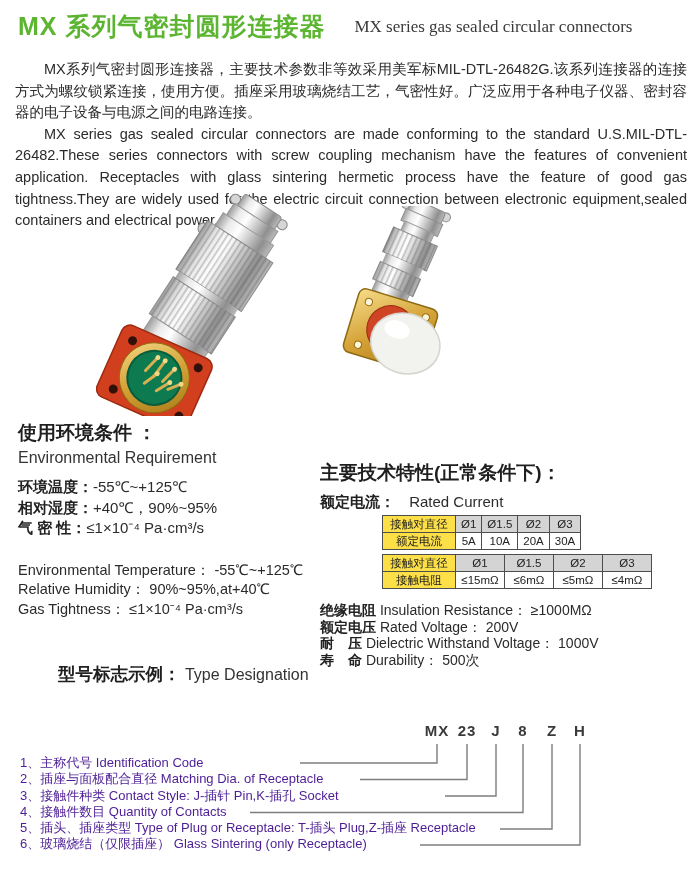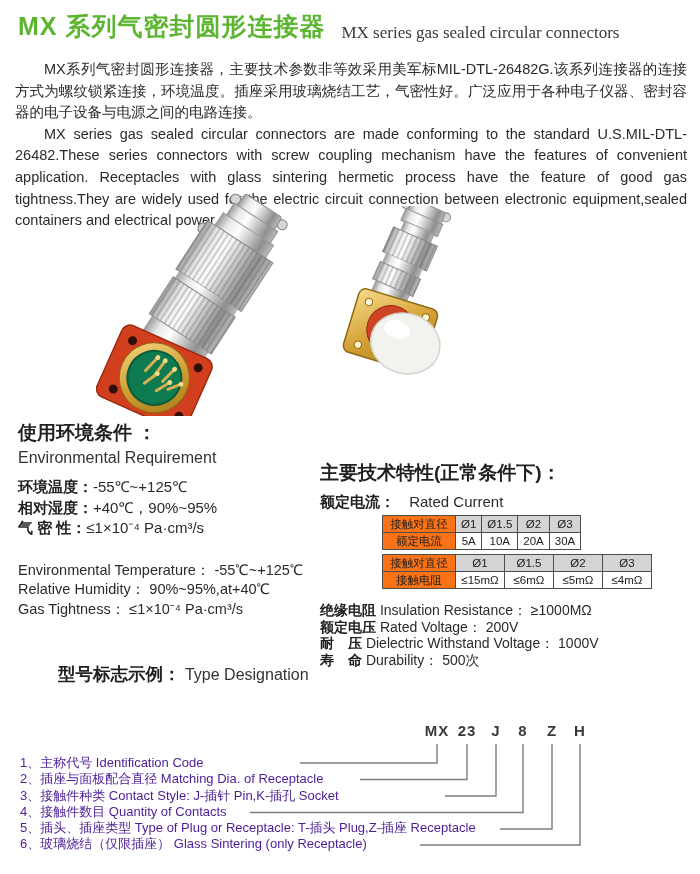--- a/index.html
+++ b/index.html
@@ -1,21 +1,21 @@
 <!DOCTYPE html>
 <html><head>
 <meta charset="utf-8">
 <style>
   html,body{margin:0;padding:0;}
   body{
     width:700px;height:874px;background:#ffffff;position:relative;
     font-family:"Liberation Sans", sans-serif;color:#2b2b2b;overflow:hidden;
   }
   
-  .title-row{position:absolute;top:10px;left:18px;right:8px;display:flex;align-items:flex-end;}
+  .title-row{position:absolute;top:10px;left:18px;right:8px;display:flex;align-items:center;gap:13px;}
   .title-zh{font-size:25px;font-weight:bold;color:#5cb531;letter-spacing:1px;white-space:nowrap;}
   .title-en{font-size:17px;color:#3a3a3a;margin-left:16px;white-space:nowrap;font-family:Liberation Serif, serif;}
   
   .intro{position:absolute;top:59px;left:15px;width:672px;}
   .intro p{margin:0;font-size:14.5px;line-height:21.6px;text-align:justify;text-indent:2em;color:#2b2b2b;}
   
   .photos{position:absolute;top:192px;left:0;width:700px;height:228px;}
   .photo{position:absolute;}
   
   .cols{position:absolute;top:420px;left:18px;width:670px;display:flex;}
@@ -30,21 +30,21 @@
   .env-en .line{font-size:14.5px;line-height:19.5px;color:#2b2b2b;}
   .lbl-row{margin-top:7px;font-size:15px;line-height:18px;}
   .lbl-row b{font-weight:bold;color:#222;}
   .lbl-row span{margin-left:10px;}
   table.spec{border-collapse:collapse;margin:4px 0 0 62px;}
   table.spec td{
     border:1px solid #4d4d4d;font-size:11.5px;padding:1.5px 5px;text-align:center;
     color:#222;white-space:nowrap;line-height:13px;
   }
   table.spec td.hd{background:#d4d4d4;}
-  table.spec td.c1{min-width:62px;background:#f97316;}
+  table.spec td.c1{min-width:62px;background:#fde047;}
   .spec-lines{margin-top:13px;}
   .spec-line{font-size:14px;line-height:16.6px;color:#2b2b2b;}
   .spec-line b{font-weight:bold;color:#222;}
   
   .typedes{position:absolute;top:658px;left:0;width:700px;height:216px;}
   .td-heading{position:absolute;left:58px;top:4px;}
   .td-heading .zh{font-size:17.5px;font-weight:bold;color:#1f1f1f;}
   .td-heading .en{font-size:16px;color:#333;}
   .code{
     position:absolute;top:64px;transform:translateX(-50%);
@@ -56,21 +56,21 @@
 </style>
 </head>
 <body>
 
 <div class="title-row">
   <span class="title-zh">MX 系列气密封圆形连接器</span>
   <span class="title-en">MX series gas sealed circular connectors</span>
 </div>
 
 <div class="intro">
-  <p>MX系列气密封圆形连接器，主要技术参数非等效采用美军标MIL-DTL-26482G.该系列连接器的连接方式为螺纹锁紧连接，环境温度。插座采用玻璃烧结工艺，气密性好。广泛应用于各种电子仪器、密封容器的电子设备与电源之间的电路连接。</p>
+  <p>MX系列气密封圆形连接器，主要技术参数非等效采用美军标MIL-DTL-26482G.该系列连接器的连接方式为螺纹锁紧连接，使用方便。插座采用玻璃烧结工艺，气密性好。广泛应用于各种电子仪器、密封容器的电子设备与电源之间的电路连接。</p>
   <p>MX series gas sealed circular connectors are made conforming to the standard U.S.MIL-DTL-26482.These series connectors with screw coupling mechanism have the features of convenient application. Receptacles with glass sintering hermetic process have the feature of good gas tightness.They are widely used for the electric circuit connection between electronic equipment,sealed containers and electrical power.</p>
 </div>
 
 <div class="photos">
   <svg class="photo" style="left:96px;top:0px;" width="218" height="224" viewBox="0 0 218 224">
     <defs>
       <linearGradient id="sil" x1="0" y1="0" x2="1" y2="0">
         <stop offset="0" stop-color="#9e9e9e"></stop>
           <stop offset="0.18" stop-color="#e9e9e9"></stop>
         <stop offset="0.38" stop-color="#ffffff"></stop>

